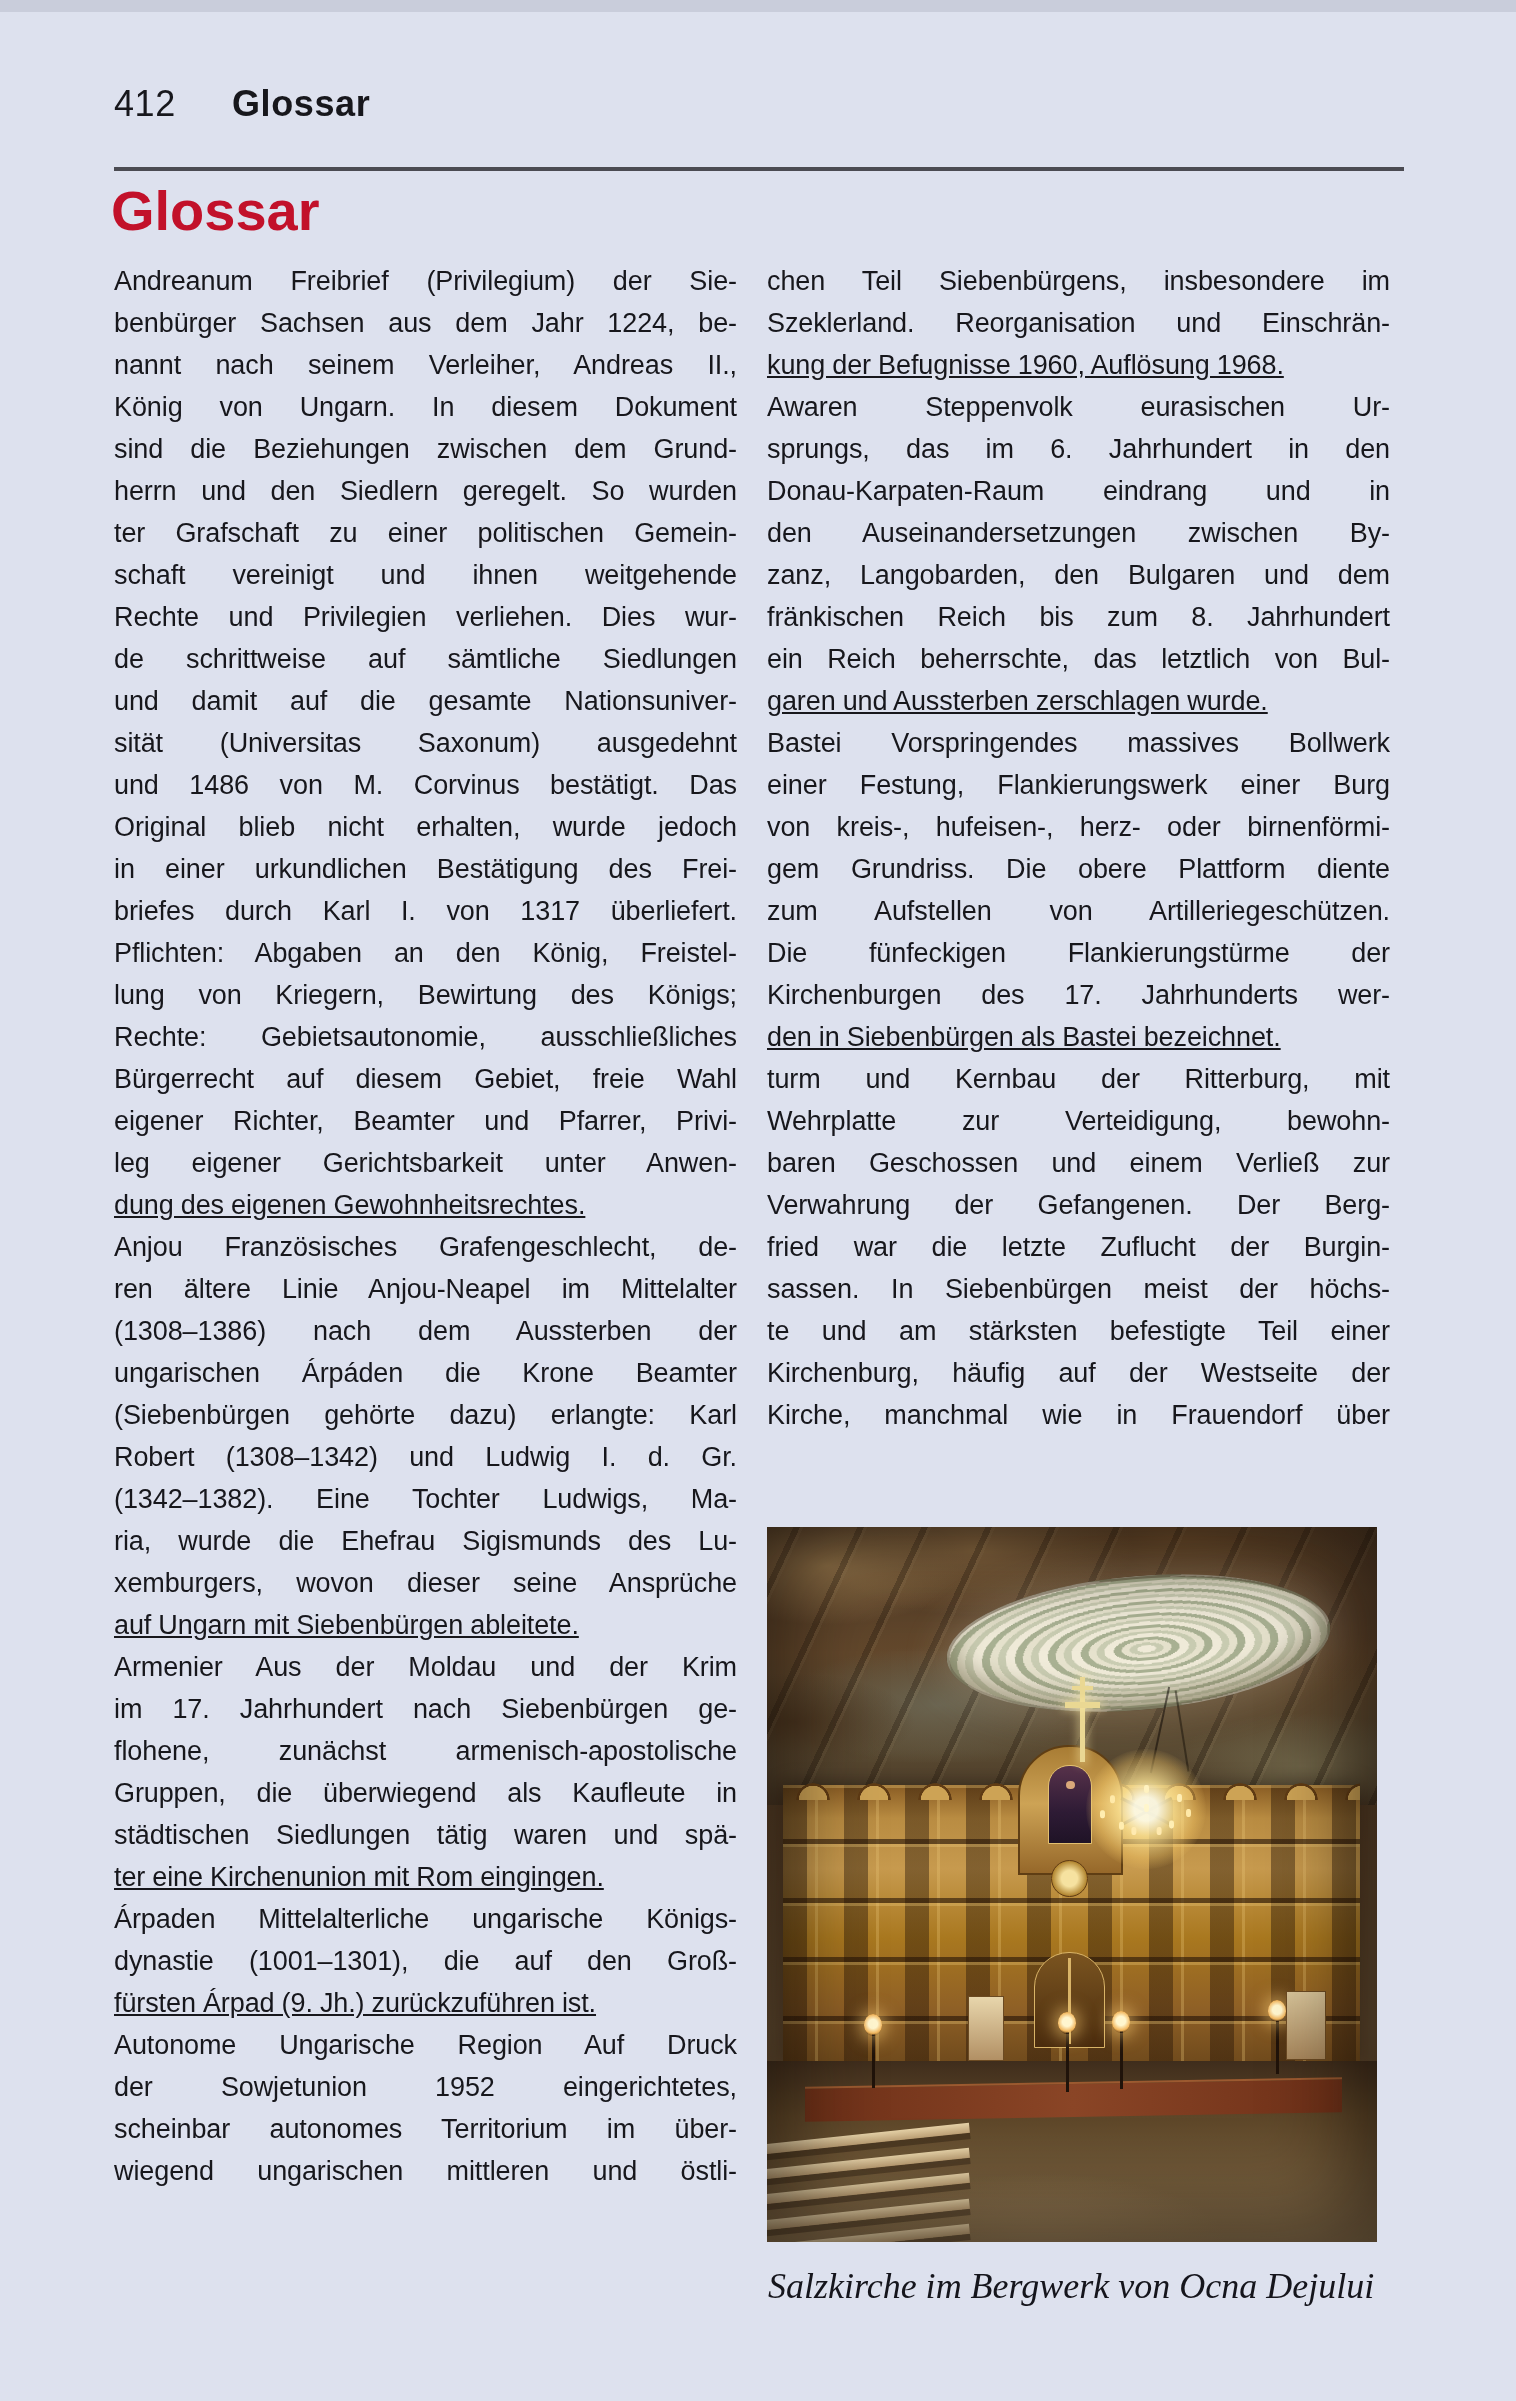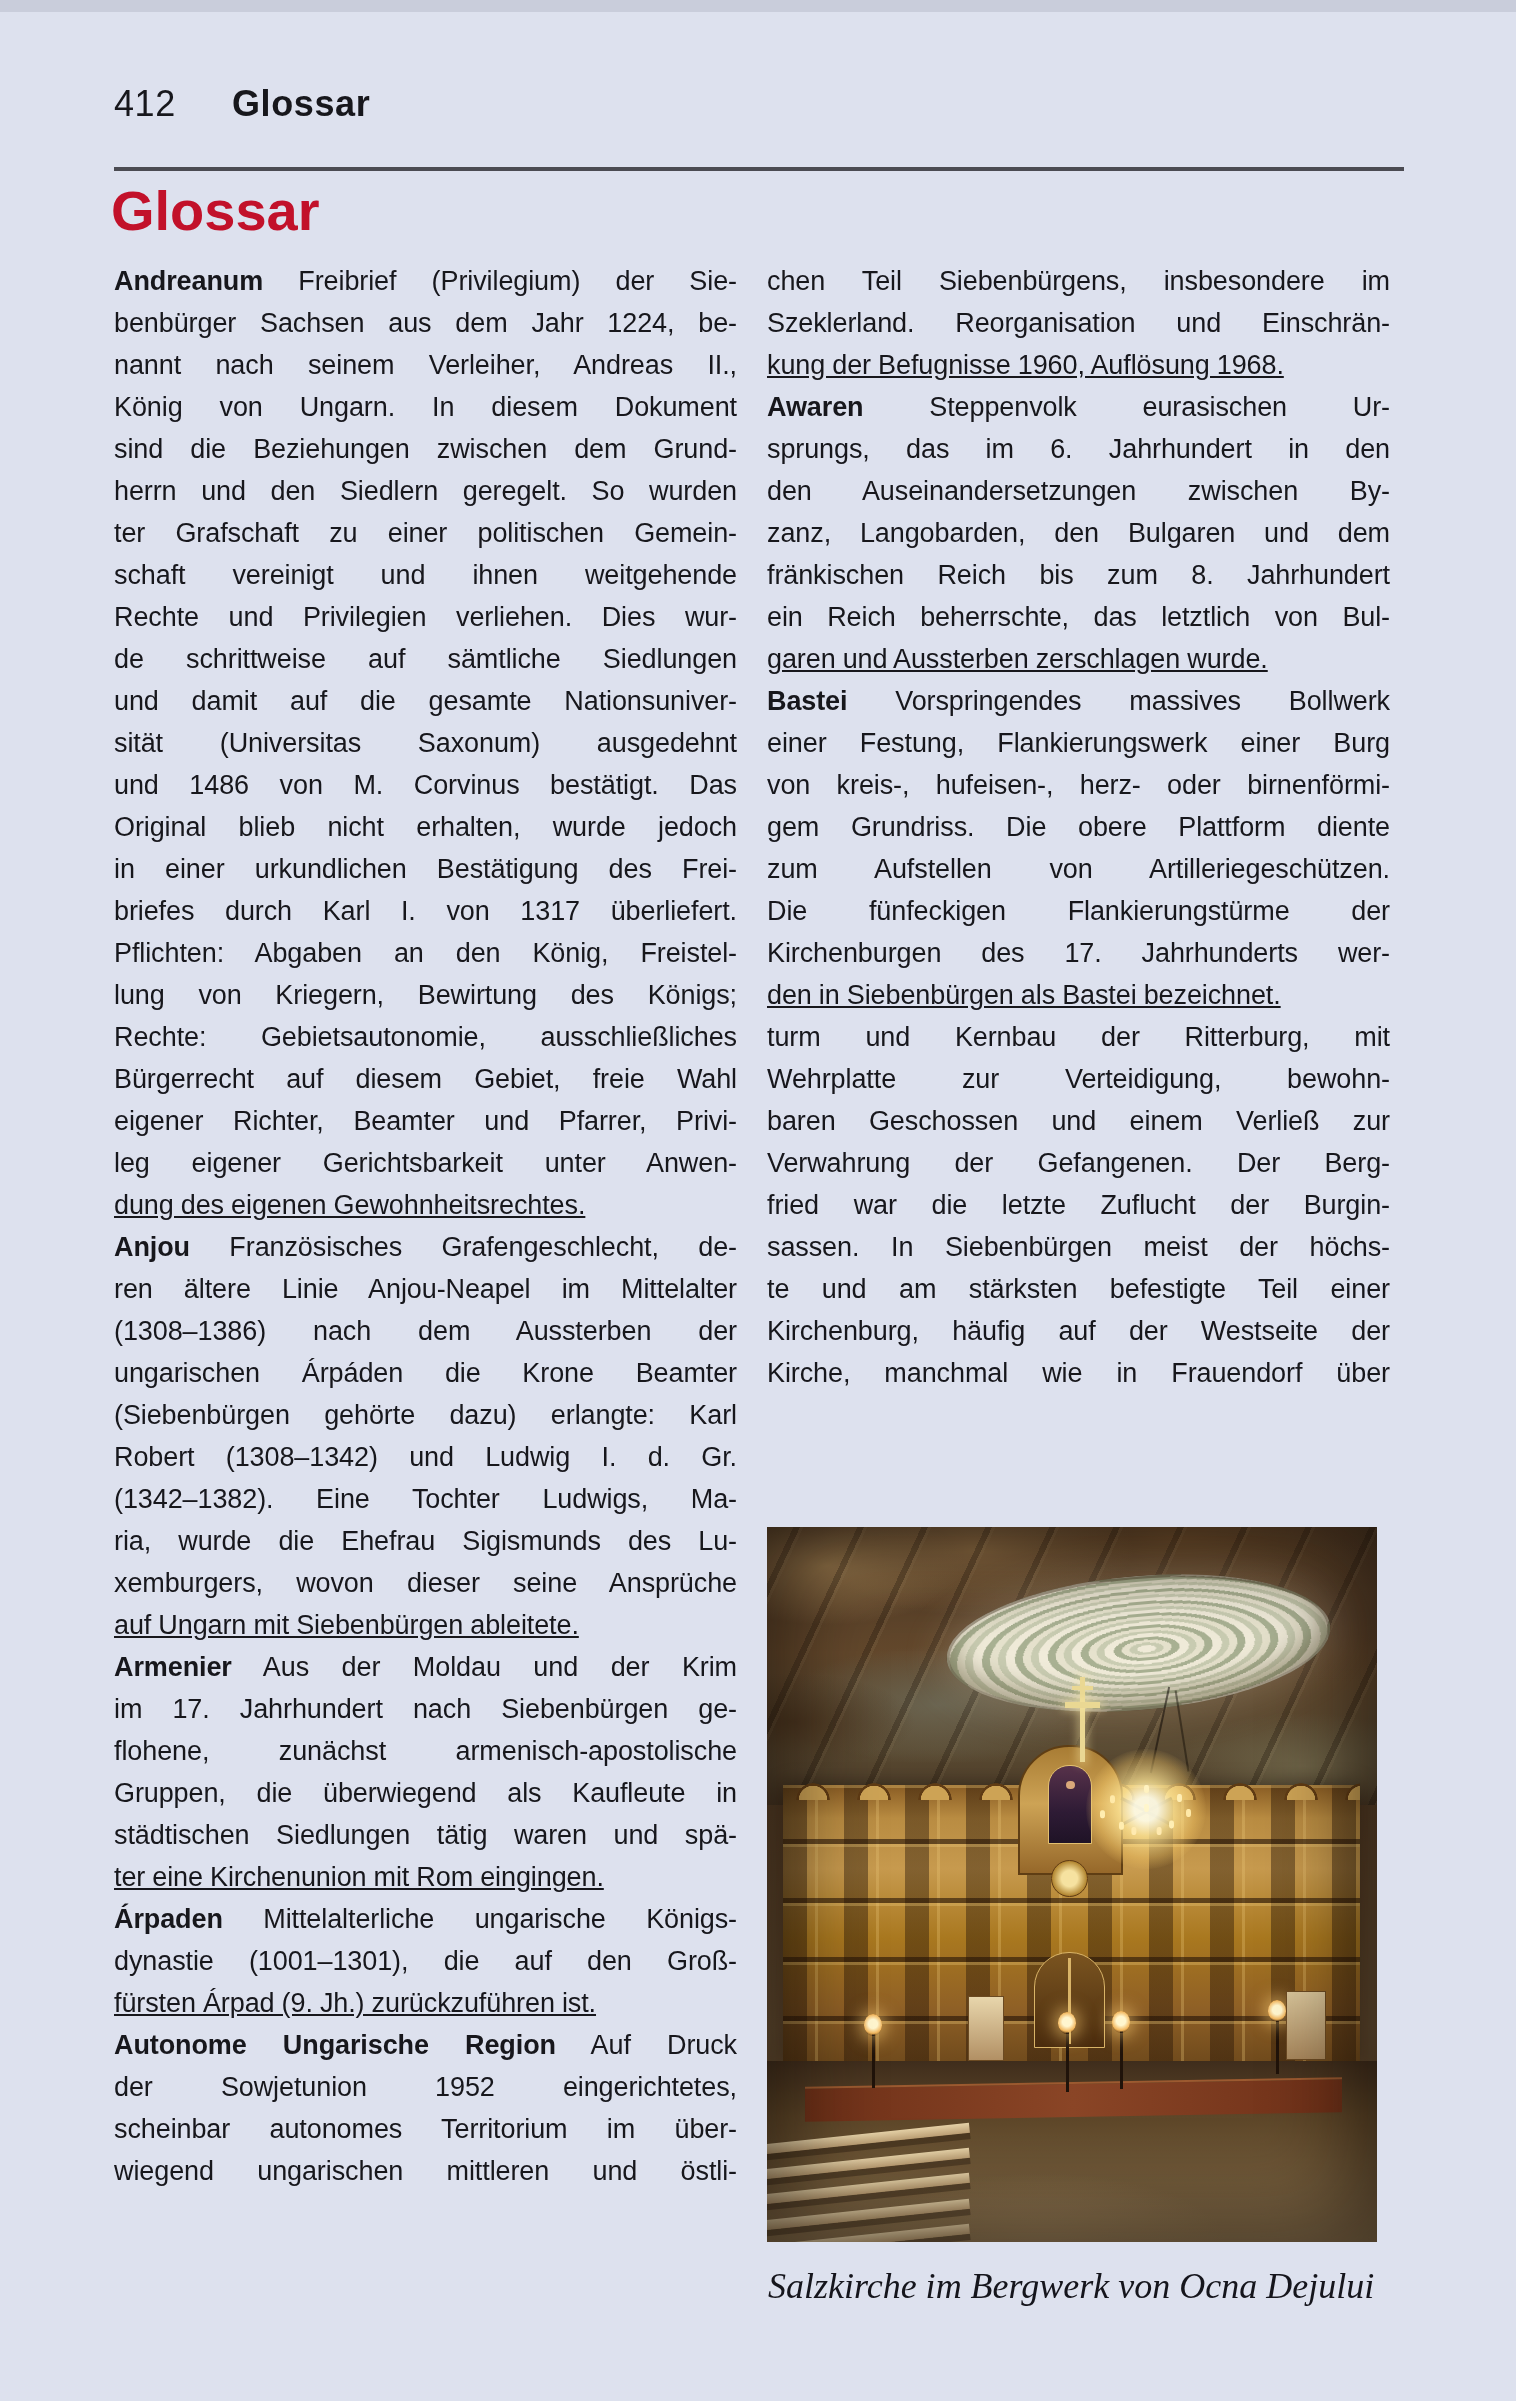--- a/index.html
+++ b/index.html
@@ -14,21 +14,21 @@
   
   .title{position:absolute;left:111px;top:166px;font-size:56px;font-weight:bold;}
 
   
   .col{position:absolute;top:248px;width:623px;}
   .col-left{left:114px;}
   .col-right{left:767px;}
   .line{font-size:27px;line-height:42px;height:42px;overflow:hidden;
         text-align:justify;text-align-last:justify;letter-spacing:-0.1px;word-spacing:-0.3px;}
   .line.end{text-align-last:left;text-decoration:underline;}
-  .line b{font-weight:bold;}
+  .line b{font-weight:normal;}
 
   
   .photo{position:absolute;left:767px;top:1515px;width:610px;height:715px;overflow:hidden;
          background:linear-gradient(180deg,#44301d 0%,#5c432a 40%,#6a5235 70%,#584226 100%);}
   .cave{position:absolute;left:0;top:0;width:100%;height:278px;
     background:
       radial-gradient(ellipse 190px 82px at 10% 14%,#9a7a4e,rgba(154,122,78,0) 72%),
       radial-gradient(ellipse 227px 95px at 34% 8%,#8d6c44,rgba(141,108,68,0) 70%),
       radial-gradient(ellipse 265px 107px at 68% 4%,#6d4d2c,rgba(109,77,44,0) 75%),
       radial-gradient(ellipse 177px 69px at 4% 70%,#4b3620,rgba(75,54,32,0) 70%),
@@ -169,20 +169,21 @@
       <div class="line">der Sowjetunion 1952 eingerichtetes,</div>
       <div class="line">scheinbar autonomes Territorium im über-</div>
       <div class="line">wiegend ungarischen mittleren und östli-</div>
     </div>
   <div class="col col-right">
       <div class="line">chen Teil Siebenbürgens, insbesondere im</div>
       <div class="line">Szeklerland. Reorganisation und Einschrän-</div>
       <div class="line end">kung der Befugnisse 1960, Auflösung 1968.</div>
       <div class="line"><b>Awaren</b> Steppenvolk eurasischen Ur-</div>
       <div class="line">sprungs, das im 6. Jahrhundert in den</div>
+      <div class="line">Donau-Karpaten-Raum eindrang und in</div>
       <div class="line">den Auseinandersetzungen zwischen By-</div>
       <div class="line">zanz, Langobarden, den Bulgaren und dem</div>
       <div class="line">fränkischen Reich bis zum 8. Jahrhundert</div>
       <div class="line">ein Reich beherrschte, das letztlich von Bul-</div>
       <div class="line end">garen und Aussterben zerschlagen wurde.</div>
       <div class="line"><b>Bastei</b> Vorspringendes massives Bollwerk</div>
       <div class="line">einer Festung, Flankierungswerk einer Burg</div>
       <div class="line">von kreis-, hufeisen-, herz- oder birnenförmi-</div>
       <div class="line">gem Grundriss. Die obere Plattform diente</div>
       <div class="line">zum Aufstellen von Artilleriegeschützen.</div>

